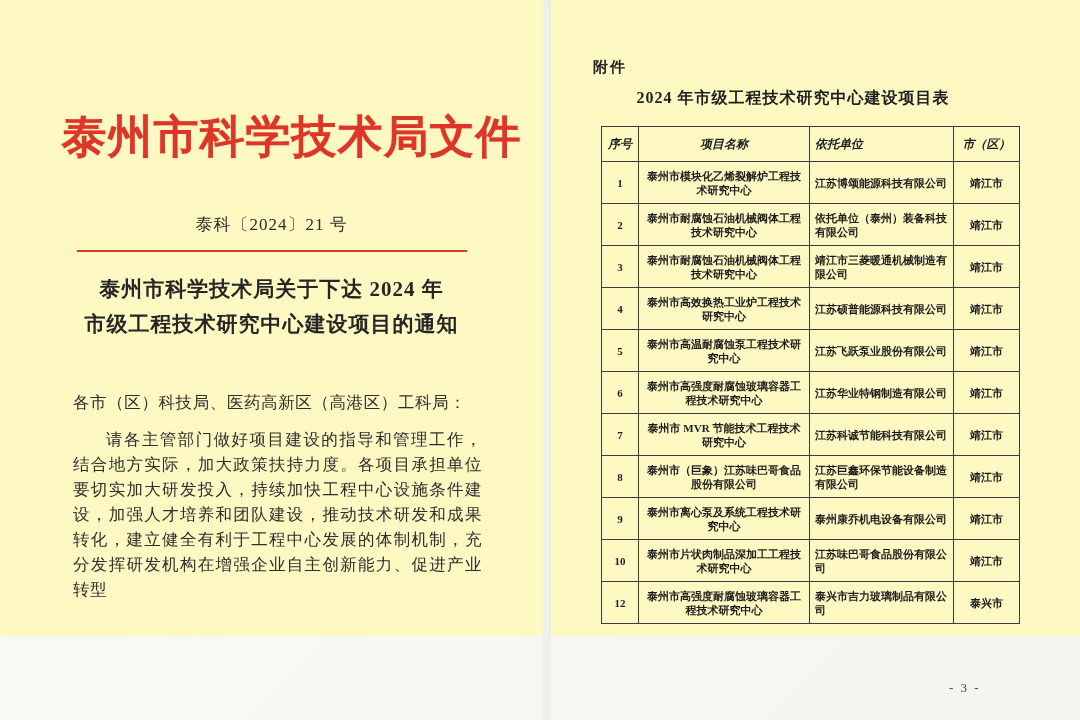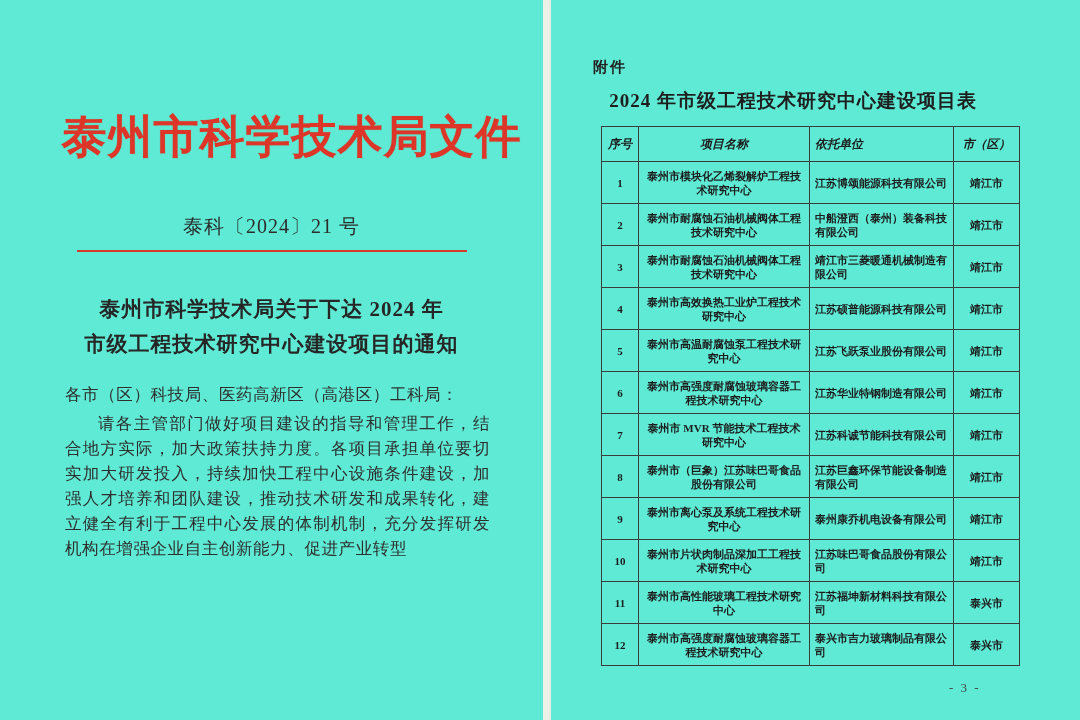--- a/index.html
+++ b/index.html
@@ -2,63 +2,63 @@
 <html><head>
 <meta charset="utf-8">
 <style>
   html,body{margin:0;padding:0;}
   body{
     width:1080px;height:720px;overflow:hidden;position:relative;
     background:linear-gradient(135deg,#fbfcf9 0%,#f3f5ef 100%);
     font-family:"Liberation Serif","DejaVu Serif",serif;
     -webkit-font-smoothing:antialiased;
   }
-  .page{position:absolute;top:0;height:720px;background:#5eead4;}
+  .page{position:absolute;top:0;height:636px;background:#fef9c3;}
   .page-left{left:0;width:543px;box-shadow:1px 0 3px rgba(0,0,0,0.04);}
   .page-right{left:551px;width:529px;box-shadow:-1px 0 3px rgba(0,0,0,0.04);}
   .page-gap{position:absolute;top:0;left:543px;width:8px;height:720px;background:#eef0ea;}
 
   
   .red-head{
     position:absolute;top:98px;left:0;width:100%;
     text-align:center;color:#dd3527;font-size:45px;font-weight:900;
     letter-spacing:1px;line-height:78px;
     text-shadow:0 0 1px rgba(221,53,39,.45);
     white-space:nowrap;
     padding-left:20px;
   }
   .doc-no{
     position:absolute;top:213px;left:0;width:100%;
-    text-align:center;color:#2c2c2c;font-size:20px;letter-spacing:1px;
+    text-align:center;color:#2c2c2c;font-size:17px;letter-spacing:1px;
   }
   .red-rule{
     position:absolute;top:250px;left:77px;width:390px;height:2px;
     background:#d83a2b;
   }
   .notice-title{
-    position:absolute;top:292px;left:40px;width:463px;
+    position:absolute;top:272px;left:40px;width:463px;
     text-align:center;color:#262626;font-weight:bold;
     font-size:21px;line-height:35px;letter-spacing:1px;
   }
   .body-text{
     position:absolute;top:378px;left:61px;width:433px;
     color:#2e2e2e;font-size:16.5px;line-height:25px;
     text-align:justify;letter-spacing:0.6px;
   }
-  .body-text p{margin:4px;text-indent:2em;}
+  .body-text p{margin:12px;text-indent:2em;}
   .body-text .salutation{text-indent:0;margin-bottom:1px;}
 
   
   .attach-label{
     position:absolute;top:58px;left:42px;
     font-size:15px;font-weight:bold;color:#222;letter-spacing:2px;
   }
   .table-title{
     position:absolute;top:88px;left:46px;width:392px;
-    text-align:center;font-size:19px;font-weight:bold;color:#1e1e1e;
+    text-align:center;font-size:16px;font-weight:bold;color:#1e1e1e;
     letter-spacing:1px;white-space:nowrap;
   }
   table.projects{
     position:absolute;top:126px;left:50px;width:390px;
     border-collapse:collapse;table-layout:fixed;
     font-size:11px;color:#1c1c1c;font-weight:600;
   }
   table.projects th,table.projects td{
     border:1px solid #3c3c3c;
     padding:2px 5px;vertical-align:middle;line-height:14px;
@@ -109,21 +109,21 @@
     <tbody>
         <tr>
           <td class="c0">1</td>
           <td class="c1">泰州市模块化乙烯裂解炉工程技术研究中心</td>
           <td class="c2">江苏博颂能源科技有限公司</td>
           <td class="c3">靖江市</td>
         </tr>
         <tr>
           <td class="c0">2</td>
           <td class="c1">泰州市耐腐蚀石油机械阀体工程技术研究中心</td>
-          <td class="c2">中船澄西（泰州）装备科技有限公司</td>
+          <td class="c2">依托单位（泰州）装备科技有限公司</td>
           <td class="c3">靖江市</td>
         </tr>
         <tr>
           <td class="c0">3</td>
           <td class="c1">泰州市耐腐蚀石油机械阀体工程技术研究中心</td>
           <td class="c2">靖江市三菱暖通机械制造有限公司</td>
           <td class="c3">靖江市</td>
         </tr>
         <tr>
           <td class="c0">4</td>
@@ -161,26 +161,20 @@
           <td class="c2">泰州康乔机电设备有限公司</td>
           <td class="c3">靖江市</td>
         </tr>
         <tr>
           <td class="c0">10</td>
           <td class="c1">泰州市片状肉制品深加工工程技术研究中心</td>
           <td class="c2">江苏味巴哥食品股份有限公司</td>
           <td class="c3">靖江市</td>
         </tr>
         <tr>
-          <td class="c0">11</td>
-          <td class="c1">泰州市高性能玻璃工程技术研究中心</td>
-          <td class="c2">江苏福坤新材料科技有限公司</td>
-          <td class="c3">泰兴市</td>
-        </tr>
-        <tr>
           <td class="c0">12</td>
           <td class="c1">泰州市高强度耐腐蚀玻璃容器工程技术研究中心</td>
           <td class="c2">泰兴市吉力玻璃制品有限公司</td>
           <td class="c3">泰兴市</td>
         </tr>
       </tbody>
   </table>
 
   <div class="page-no">- 3 -</div>
 </div>

